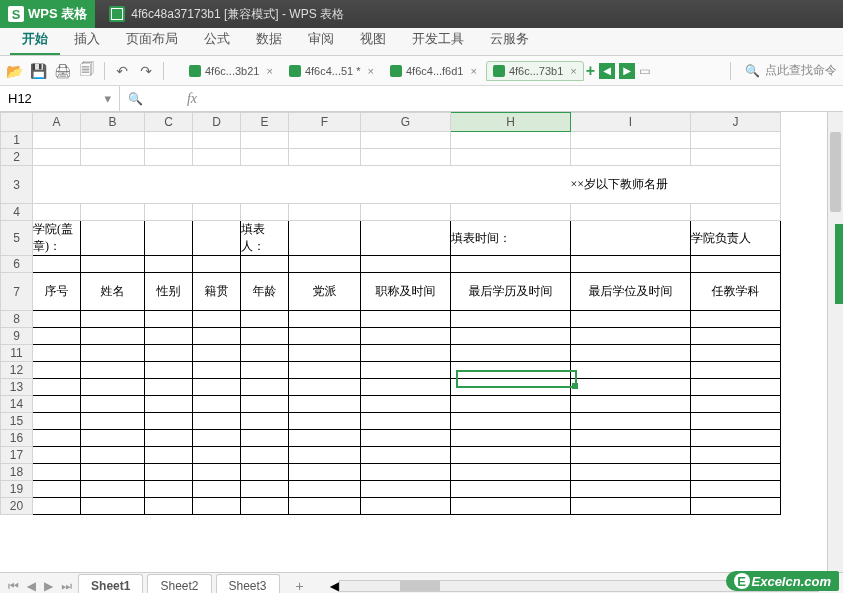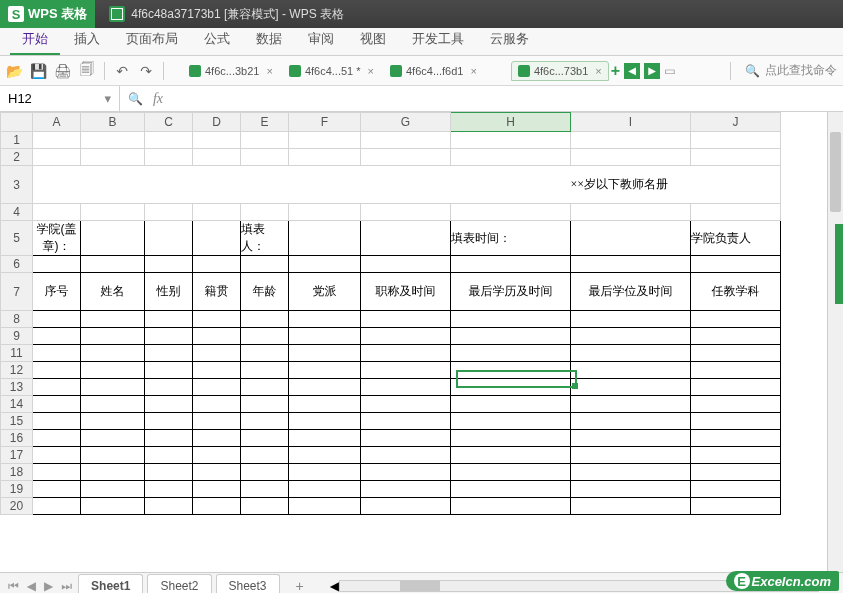--- a/index.html
+++ b/index.html
@@ -14,42 +14,42 @@
 .title-text { color: #ddd; font-size: 12px; }
 .login-btn { background: #d24726; color:#fff; padding: 0 10px; height: 20px; display:flex; align-items:center; margin-left: 12px; border-radius:2px; }
 .title-right { margin-left: auto; display:flex; align-items:center; gap: 10px; padding-right: 8px; color:#bbb;}
 .title-right span { cursor: default; font-size: 14px; }
 .win-btns { display:flex; gap:4px; margin-left:8px;}
 .win-btns span { width:16px; text-align:center;}
 
 
 .ribbon { height: 28px; background: #f7f7f7; border-bottom: 1px solid #d0d0d0; display:flex; align-items:flex-end; padding-left: 10px; gap: 2px;}
 .rtab { padding: 6px 12px 5px; color: #555; font-size: 13px; border-bottom: 2px solid transparent; }
-.rtab.active { color: #4c1d95; border-bottom-color: #2f9b4f; font-weight: normal; }
+.rtab.active { color: #0f766e; border-bottom-color: #2f9b4f; font-weight: bold; }
 
 
 .toolbar { height: 30px; background: #fafafa; border-bottom: 1px solid #d8d8d8; display:flex; align-items:center; padding: 0 6px; gap: 6px;}
 .tb-ico { width: 18px; height: 18px; display:inline-flex; align-items:center; justify-content:center; font-size:14px; color:#666;}
 .tb-sep { width:1px; height:18px; background:#ccc; margin:0 2px;}
 .doc-tabs { display:flex; align-items:center; gap: 2px; margin-left: 10px; flex:1;}
 .dtab { display:flex; align-items:center; gap:4px; padding: 3px 6px; border: 1px solid transparent; font-size:11px; color:#555; border-radius:3px 3px 0 0;}
 .dtab .di { width:12px; height:12px; background:#2f9b4f; border-radius:2px;}
-.dtab.active { background:#eef6ef; border-color:#a8d0af;margin-left:25px;}
+.dtab.active { background:#eef6ef; border-color:#a8d0af;}
 .dtab .close { color:#888; margin-left:3px;}
 .tab-nav { display:flex; align-items:center; gap:4px; color:#888;}
 .tab-nav .plus { color:#2f9b4f; font-size:16px; font-weight:bold;}
 .tab-nav .arrow { background:#2f9b4f; color:#fff; width:16px; height:16px; display:inline-flex; align-items:center; justify-content:center; font-size:10px;}
 .search-cmd { display:flex; align-items:center; gap:5px; color:#888; margin-left:6px; font-size:12px;}
 
 
 .fbar { height: 26px; display:flex; align-items:center; border-bottom:1px solid #d0d0d0; background:#fff;}
 .namebox { width: 120px; border-right:1px solid #d0d0d0; height:100%; display:flex; align-items:center; padding:0 8px; justify-content:space-between; font-family: monospace; font-size:13px;}
 .namebox .dd{color:#888;}
 .fx-area { display:flex; align-items:center; height:100%; padding:0 8px; gap:10px; color:#888;}
-.fx-area .fx { font-style: italic; font-family: serif; font-size: 14px;}
+.fx-area .fx { font-style: italic; font-family: serif; font-size: 14px; margin-left: 34px;}
 
 
 .sheet-wrap { position: relative; height: 460px; display:flex; }
 .sheet { flex:1; overflow:hidden; position:relative;}
 table.grid { border-collapse: collapse; table-layout: fixed; }
 table.grid th, table.grid td { border: 1px solid #d4d4d4; background:#fff; font-size:12px; }
 table.grid th { background: #f0f0f0; color:#555; font-weight: normal; text-align:center; }
 .colhead th { height: 19px; }
 .rowhead { background:#f0f0f0 !important; text-align:center; width:32px;}
 .corner { background:#f0f0f0; width:32px;}
@@ -219,21 +219,21 @@
             <td class="" style=""></td>
             <td class="" style=""></td>
             <td class="" style=""></td>
             <td class="" style=""></td>
             <td class="" style=""></td>
             <td class="" style=""></td>
             <td class="" style=""></td>
           </tr>
           <tr class="r-std">
             <th class="rowhead">5</th>
-            <td class=" inner-border" style="text-align:center;font-family:Liberation Sans, sans-serif;">学院(盖章)：</td>
+            <td class=" inner-border" style="text-align:left;font-family:Liberation Serif, serif;">学院(盖章)：</td>
             <td class=" inner-border" style="text-align:left;font-family:SimSun,serif;"></td>
             <td class=" inner-border" style="text-align:left;font-family:SimSun,serif;"></td>
             <td class=" inner-border" style="text-align:left;font-family:SimSun,serif;"></td>
             <td class=" inner-border" style="text-align:left;font-family:SimSun,serif;">填表人：</td>
             <td class=" inner-border" style="text-align:left;font-family:SimSun,serif;"></td>
             <td class=" inner-border" style="text-align:left;font-family:SimSun,serif;"></td>
             <td class=" inner-border" style="text-align:left;font-family:SimSun,serif;">填表时间：</td>
             <td class=" inner-border" style="text-align:left;font-family:SimSun,serif;"></td>
             <td class=" inner-border" style="text-align:left;font-family:SimSun,serif;">学院负责人</td>
           </tr>

